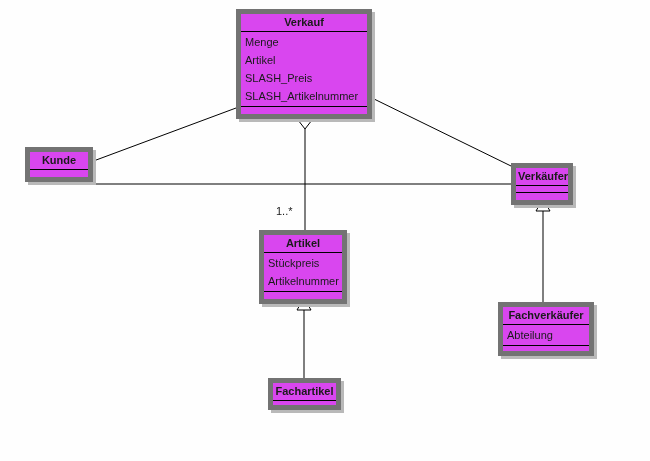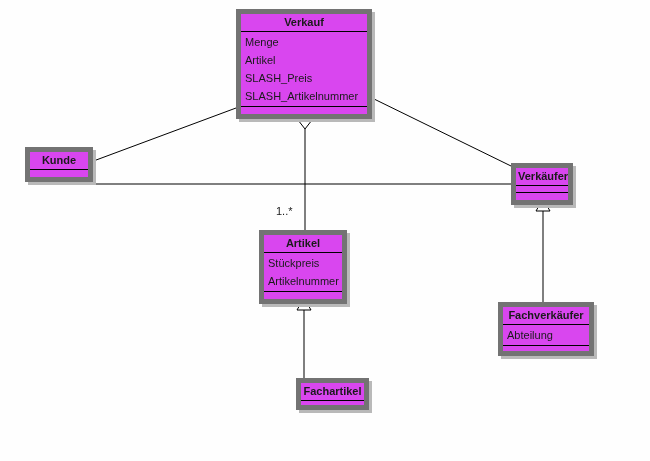--- a/index.html
+++ b/index.html
@@ -119,20 +119,20 @@
   </div>
 
   <div class="uml-class" style="left:498px; top:302px; width:96px;">
     <div class="uml-title">Fachverkäufer</div>
     <div class="uml-attrs">
       <div class="uml-attr">Abteilung</div>
     </div>
     <div class="uml-ops" style="height:5px;"></div>
   </div>
 
-  <div class="uml-class" style="left:268px; top:378px; width:73px;margin-left:28px;">
+  <div class="uml-class" style="left:268px; top:378px; width:73px;">
     <div class="uml-title">Fachartikel</div>
     <div class="uml-ops" style="height:4px;"></div>
   </div>
 
   <div class="edge-label" style="left:276px; top:205px;">1..*</div>
 
 </div>
 
 </body></html>

